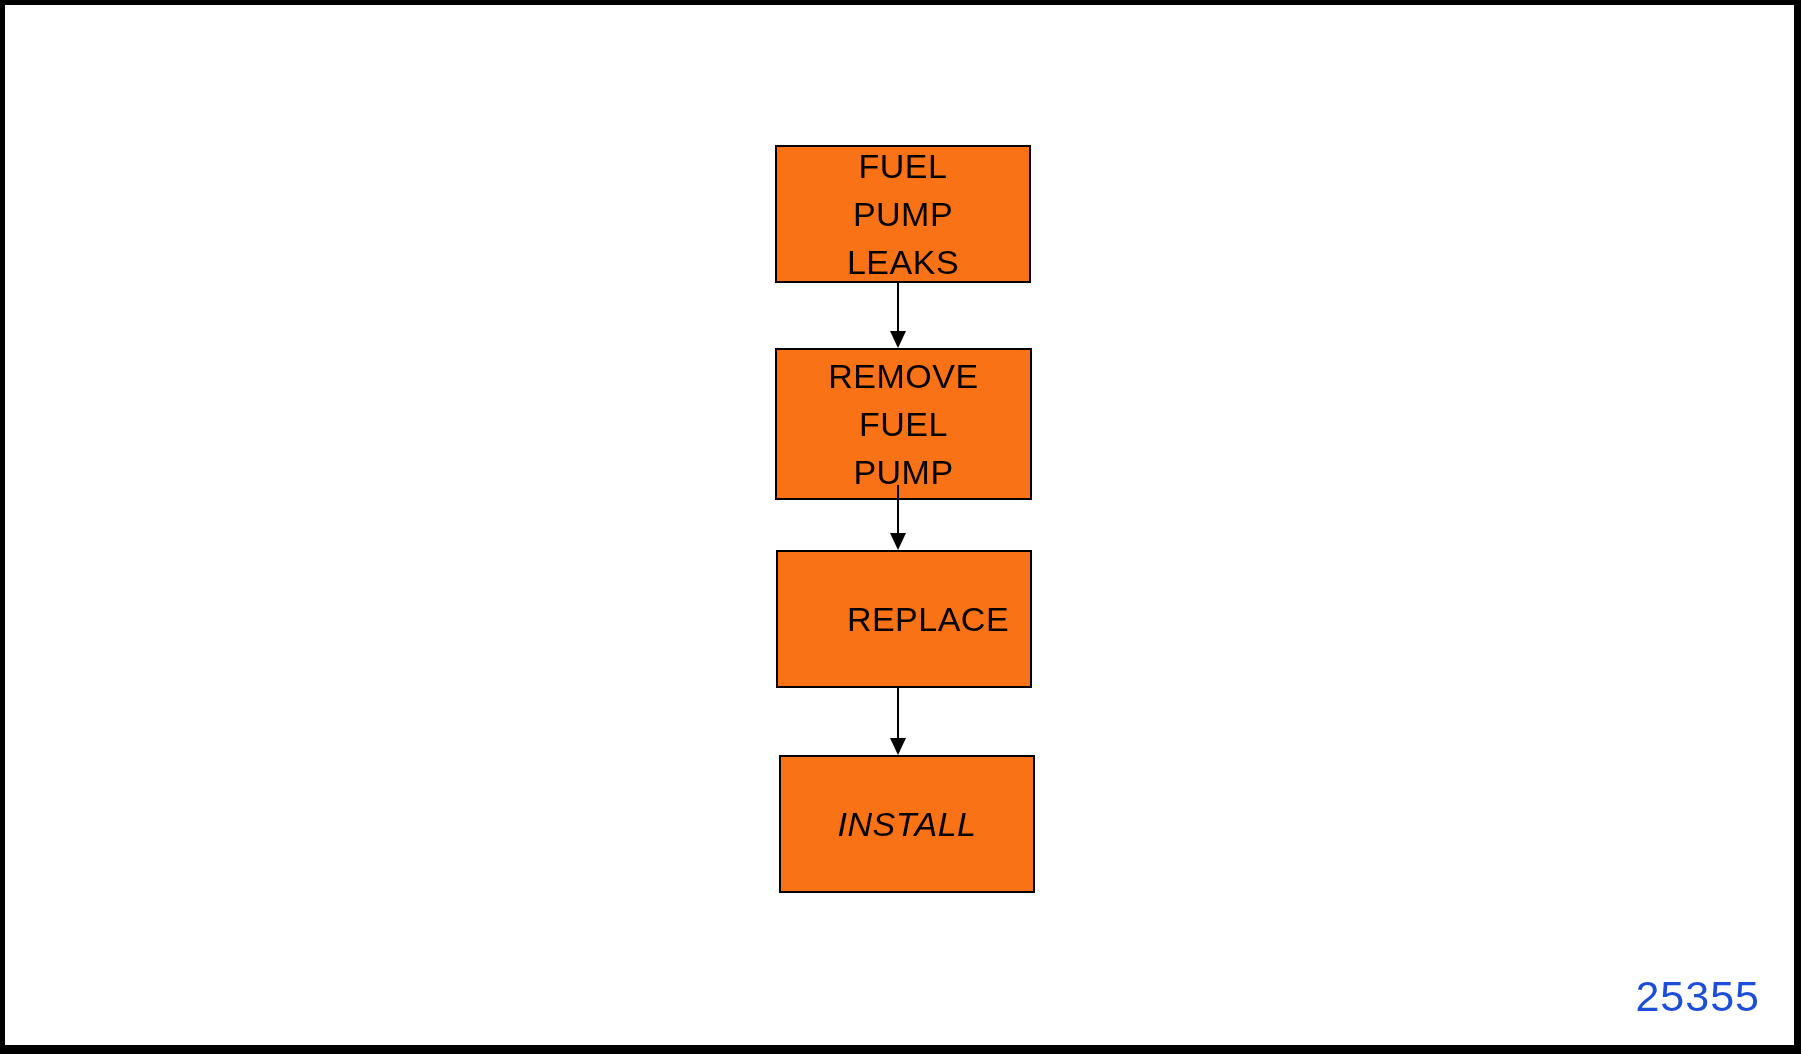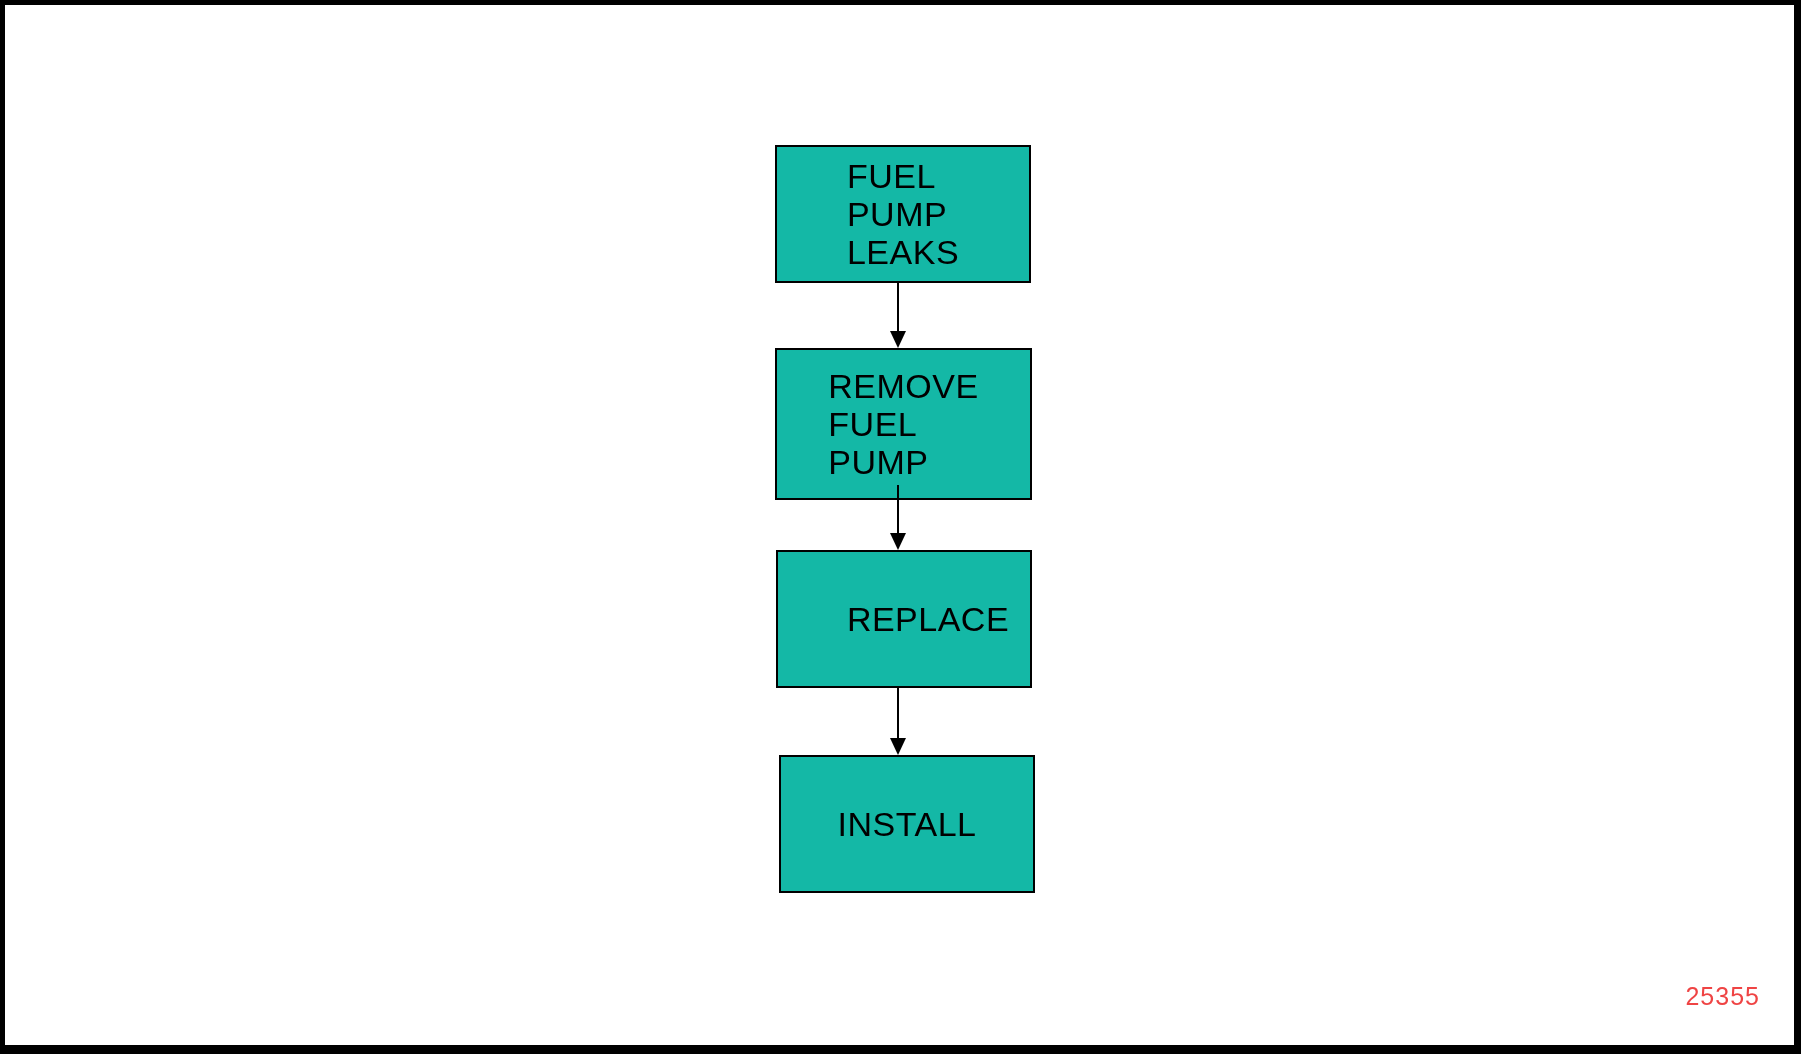--- a/index.html
+++ b/index.html
@@ -19,34 +19,35 @@
     position: absolute;
     left: 0; top: 0; right: 0; bottom: 0;
     border: solid #000000;
     border-width: 5px 7px 9px 5px;
     pointer-events: none;
   }
   .node {
     position: absolute;
     box-sizing: border-box;
     border: 2px solid #000000;
-    background: #14b8a6;
+    background: #f97316;
     color: #000000;
     display: flex;
     align-items: center;
     justify-content: center;
+    text-align: center;
     white-space: pre-line;
     font-size: 34px;
-    line-height: 38px;
+    line-height: 48px;
     letter-spacing: 0.5px;
   }
   .node-1 { left: 775px; top: 145px; width: 256px; height: 138px; }
   .node-2 { left: 775px; top: 348px; width: 257px; height: 152px; }
   .node-3 { left: 776px; top: 550px; width: 256px; height: 138px; padding-left: 48px; }
-  .node-4 { left: 779px; top: 755px; width: 256px; height: 138px; }
+  .node-4 { left: 779px; top: 755px; width: 256px; height: 138px; font-style: italic; }
 
   .arrow {
     position: absolute;
     width: 16px;
     display: flex;
     flex-direction: column;
     align-items: center;
   }
   .arrow-line {
     width: 2px;
@@ -63,23 +64,23 @@
   .arrow-1 { left: 890px; top: 283px; height: 65px; }
   .arrow-2 { left: 890px; top: 485px; height: 65px; }
   .arrow-3 { left: 890px; top: 688px; height: 67px; }
 
   .figure-number {
     position: absolute;
     left: 1620px;
     top: 980px;
     width: 140px;
     text-align: right;
-    font-size: 25px;
+    font-size: 43px;
     line-height: 33px;
-    color: #ef4444;
+    color: #1d4ed8;
     letter-spacing: 1px;
   }
 </style>
 </head>
 <body>
 
 <div class="page">
   <div class="frame"></div>
 
   <div class="node node-1">FUEL

